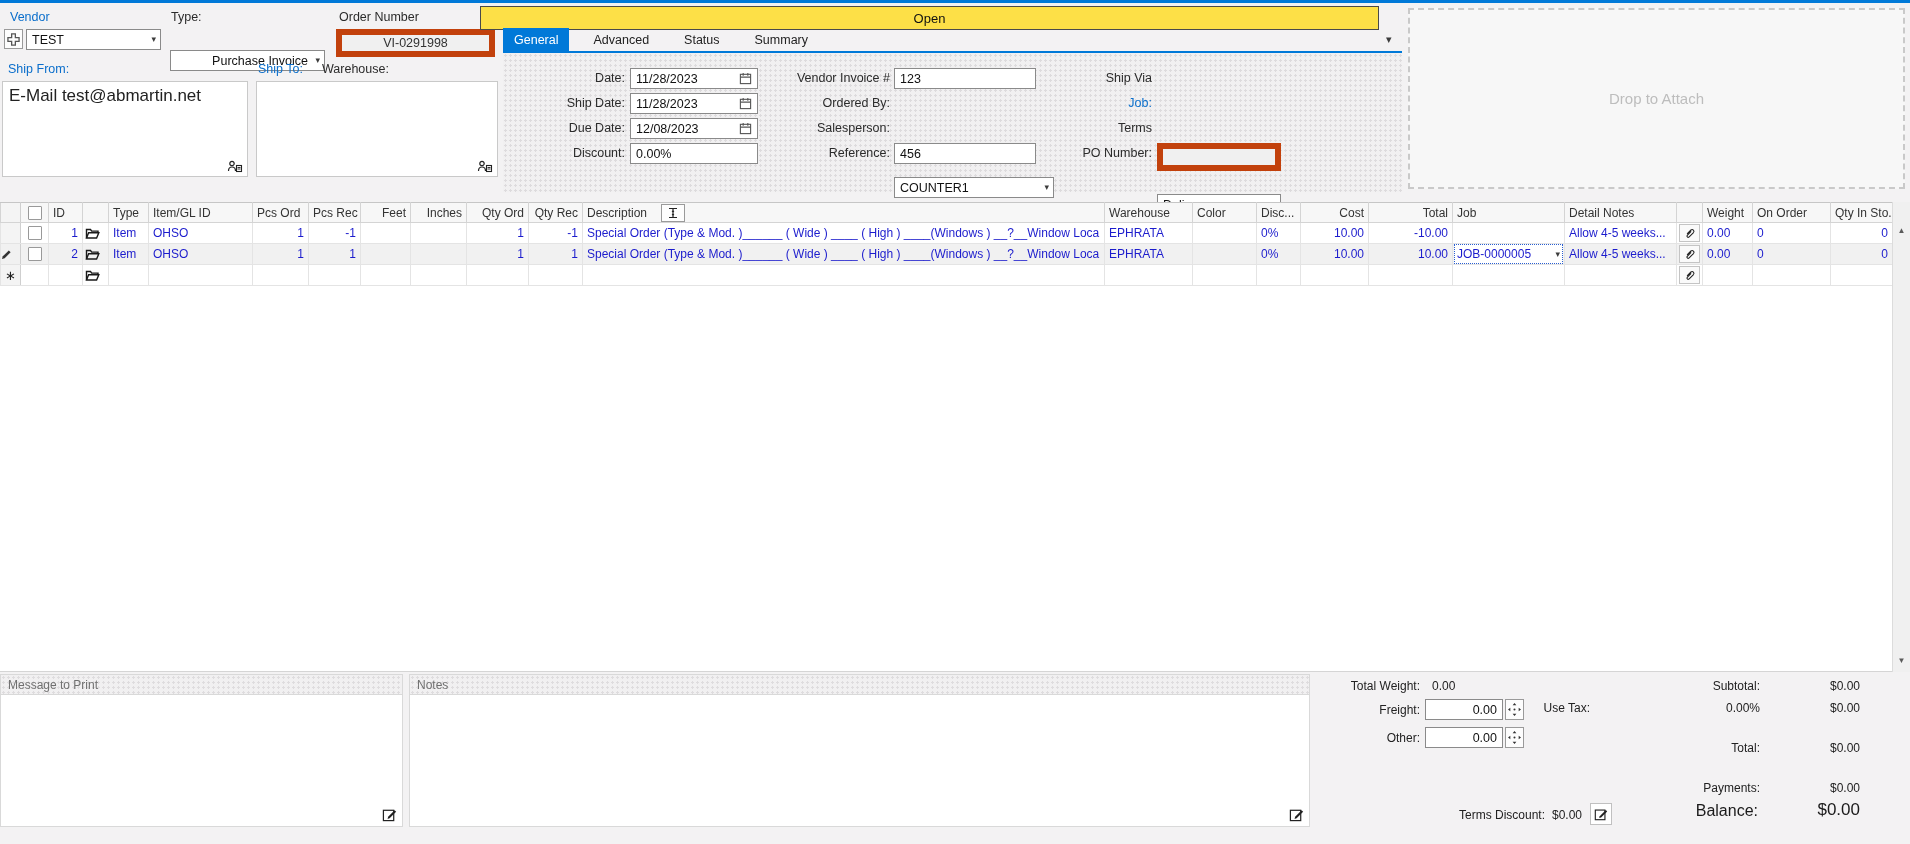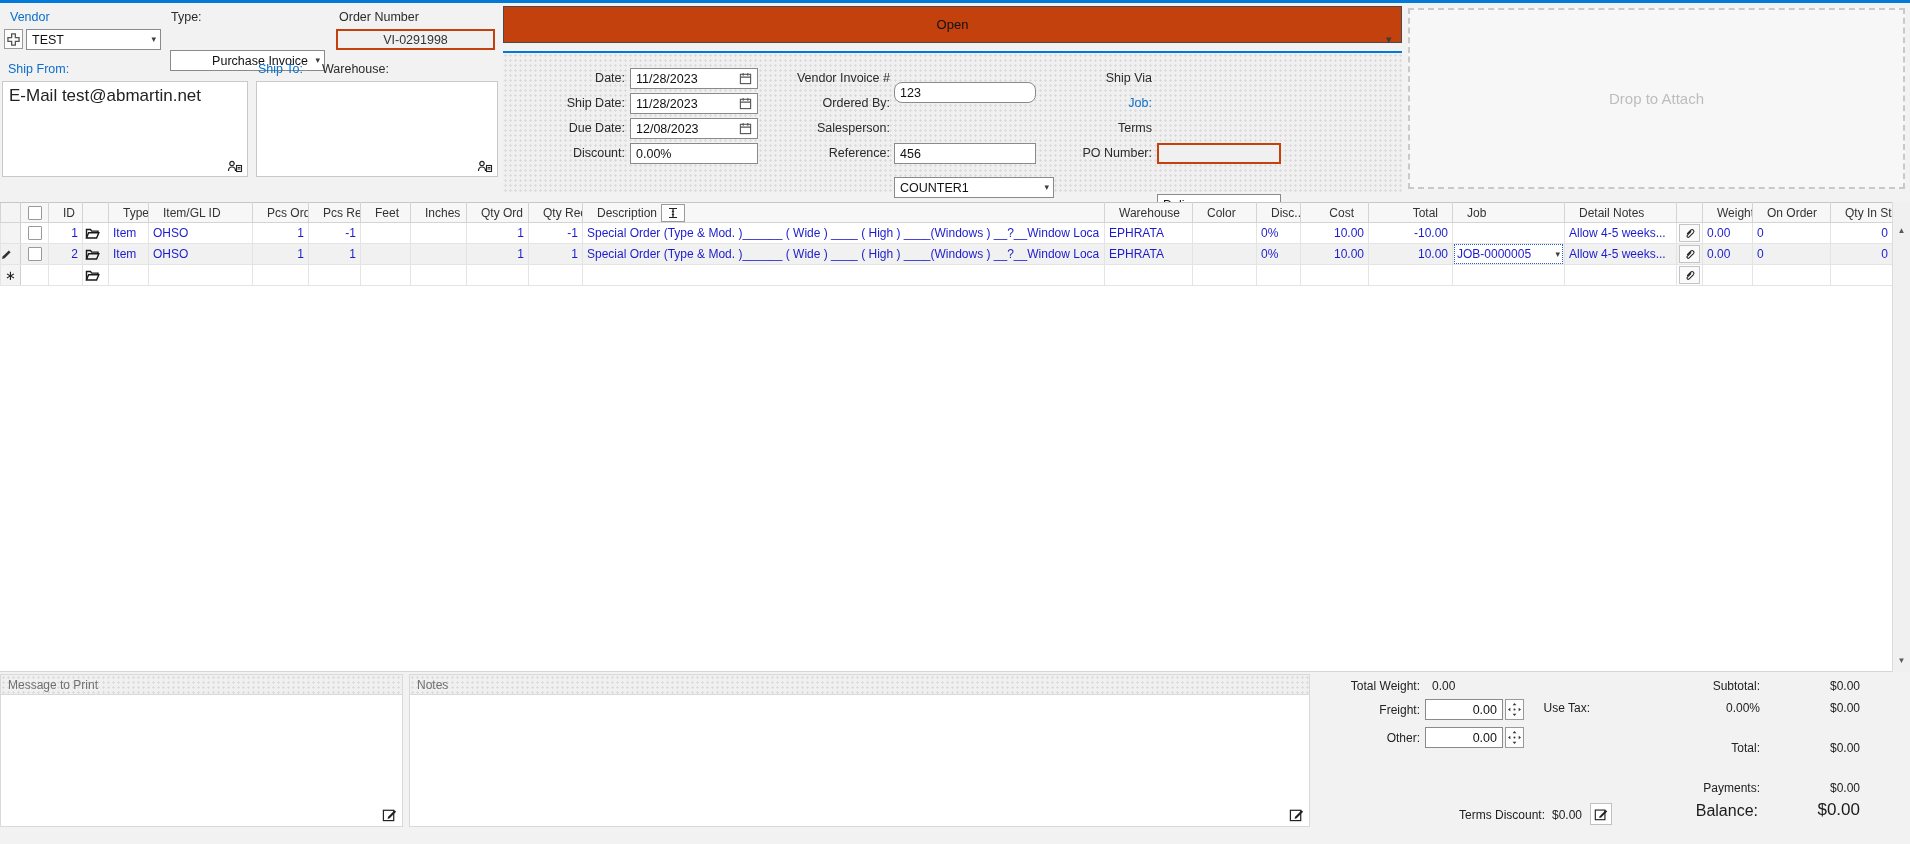--- a/index.html
+++ b/index.html
@@ -5,41 +5,41 @@
   html,body{margin:0;padding:0;}
   body{font-family:"Liberation Sans",sans-serif;background:#e9e9e9;}
   #root{position:relative;width:1910px;height:844px;overflow:hidden;background:#f3f2f3;}
   .abs{position:absolute;box-sizing:border-box;}
   .topline{left:0;top:0;width:1910px;height:3px;background:#0079d8;}
   .lbl{font-size:12.5px;color:#2b2b2b;white-space:nowrap;}
   .lblblue{font-size:12.5px;color:#0a6ecb;white-space:nowrap;}
   .tar{text-align:right;}
   .field{background:#fff;border:1px solid #8a8a8a;font-size:12.5px;color:#111;
          display:flex;align-items:center;padding:8px 5px;white-space:nowrap;overflow:hidden;}
-  .field.ro{background:#f0f0f0;border:2px solid #c2410c;color:#333;justify-content:center;}
+  .field.ro{background:#f0f0f0;border:6px solid #c2410c;color:#333;justify-content:center;}
   .dd{position:relative;padding-right:16px;}
   .dd .ddtxt{flex:1;overflow:hidden;white-space:nowrap;}
   .dd.ctr .ddtxt{text-align:right;}
   .dda{position:absolute;right:4px;top:50%;transform:translateY(-58%);font-size:9px;color:#3c3c3c;}
   .dotbg{background-color:#f1f0f1;background-image:radial-gradient(#dddbdd 1px,transparent 1.2px);background-size:5px 5px;}
   .panelbox{background:#fff;border:1px solid #c9c9c9;}
-  .openbar{left:503px;top:6px;width:899px;height:37px;background:#c2410c;border:1px solid #4a4a4a;
+  .openbar{left:480px;top:6px;width:899px;height:24px;background:#fde047;border:1px solid #4a4a4a;
            display:flex;align-items:center;justify-content:center;font-size:13px;color:#111;}
   .tabs{left:503px;top:28px;height:23px;display:flex;align-items:stretch;}
   .tab{font-size:12.5px;color:#222;padding:0 11px;display:flex;align-items:center;margin-right:13px;cursor:default;}
   .tab.active{background:#0079d8;color:#fff;}
   .tabline{left:503px;top:51px;width:899px;height:2px;background:#0079d8;}
   .attachzone{left:1408px;top:8px;width:497px;height:181px;border:2px dashed #c9c9c9;
               display:flex;align-items:center;justify-content:center;font-size:15px;color:#bdbdbd;background:#f7f7f7;}
   .iconbtn{display:inline-flex;align-items:center;justify-content:center;background:#fdfdfd;border:1px solid #9a9a9a;}
   
   .gridwrap{left:0;top:202px;width:1892px;height:470px;background:#fff;border-bottom:1px solid #d5d5d5;}
   table.grid{border-collapse:collapse;table-layout:fixed;width:1892px;font-size:12px;}
   table.grid th{font-weight:normal;color:#333;background:#f7f7f7;border:1px solid #d4d4d4;border-top:1px solid #c6c6c6;
-                height:19px;padding:0 14px;white-space:nowrap;overflow:hidden;text-align:left;}
+                height:19px;padding:0 4px;white-space:nowrap;overflow:hidden;text-align:left;}
   table.grid td{border:1px solid #e4e4e4;height:20px;padding:0 4px;white-space:nowrap;overflow:hidden;color:#1c1ccd;background:#fff;}
   table.grid tr.alt td{background:#f1f1f1;}
   table.grid .rind{background:#f4f4f4;border-right:1px solid #cfcfcf;text-align:center;padding:0;}
   table.grid .cC{text-align:center;padding:0 2px;}
   table.grid .tR{text-align:right;}
   .cb{display:inline-block;width:12px;height:12px;background:#fff;border:1px solid #999;border-radius:1px;vertical-align:middle;}
   .jobdd{display:flex;align-items:center;border:1px dotted #2a5fd0;height:18px;padding:0 2px;position:relative;background:#fff;}
   .jobdd .ddtxt{flex:1;}
   .clipbtn{display:inline-flex;align-items:center;justify-content:center;width:19px;height:16px;
            border:1px solid #c4c4c4;background:#fafafa;vertical-align:middle;}
@@ -81,20 +81,26 @@
   <div class="abs lbl" style="left:171px;top:10px;">Type:</div>
   <div class="abs field dd ctr" style="left:170px;top:29px;width:155px;height:21px;">
     <span class="ddtxt">Purchase Invoice</span>
     <span class="dda">▾</span>
   </div>
 
   <div class="abs lbl" style="left:339px;top:10px;">Order Number</div>
   <div class="abs field ro" style="left:336px;top:29px;width:159px;height:21px;">VI-0291998</div>
 
   <div class="abs openbar">Open</div>
+  <div class="abs tabs">
+    <div class="tab active">General</div>
+    <div class="tab">Advanced</div>
+    <div class="tab">Status</div>
+    <div class="tab">Summary</div>
+  </div>
   <div class="abs" style="left:1386px;top:33px;font-size:11px;color:#3c3c3c;">▾</div>
   <div class="abs tabline"></div>
   <div class="abs dotbg" style="left:503px;top:53px;width:899px;height:139px;"></div>
 
   <div class="abs lblblue" style="left:8px;top:62px;">Ship From:</div>
   <div class="abs field dd" style="left:110px;top:58px;width:137px;height:21px;">
     <span class="ddtxt"></span>
     <span class="dda">▾</span>
   </div>
   <div class="abs panelbox" style="left:2px;top:81px;width:246px;height:96px;">
@@ -153,21 +159,21 @@
         <svg width="13" height="13" viewBox="0 0 14 14">
           <rect x="1.5" y="2.5" width="11" height="10" fill="none" stroke="#555" stroke-width="1.2"></rect>
           <path d="M1.5 5.5h11M4.5 1v3M9.5 1v3" stroke="#555" stroke-width="1.2" fill="none"></path>
         </svg>
       </span>
   </div>
   <div class="abs lbl tar" style="left:535px;top:146px;width:90px;">Discount:</div>
   <div class="abs field" style="left:630px;top:143px;width:128px;height:21px;">0.00%</div>
 
   <div class="abs lbl tar" style="left:778px;top:71px;width:112px;">Vendor Invoice #</div>
-  <div class="abs field" style="left:894px;top:82px;width:142px;height:21px;border-radius:8px;">123</div>
+  <div class="abs field" style="left:894px;top:68px;width:142px;height:21px;">123</div>
   <div class="abs lbl tar" style="left:778px;top:96px;width:112px;">Ordered By:</div>
   <div class="abs field dd" style="left:894px;top:93px;width:160px;height:21px;">
     <span class="ddtxt">COUNTER1</span>
     <span class="dda">▾</span>
   </div>
   <div class="abs lbl tar" style="left:778px;top:121px;width:112px;">Salesperson:</div>
   <div class="abs field dd" style="left:894px;top:118px;width:142px;height:21px;">
     <span class="ddtxt">CHAD</span>
     <span class="dda">▾</span>
   </div>

